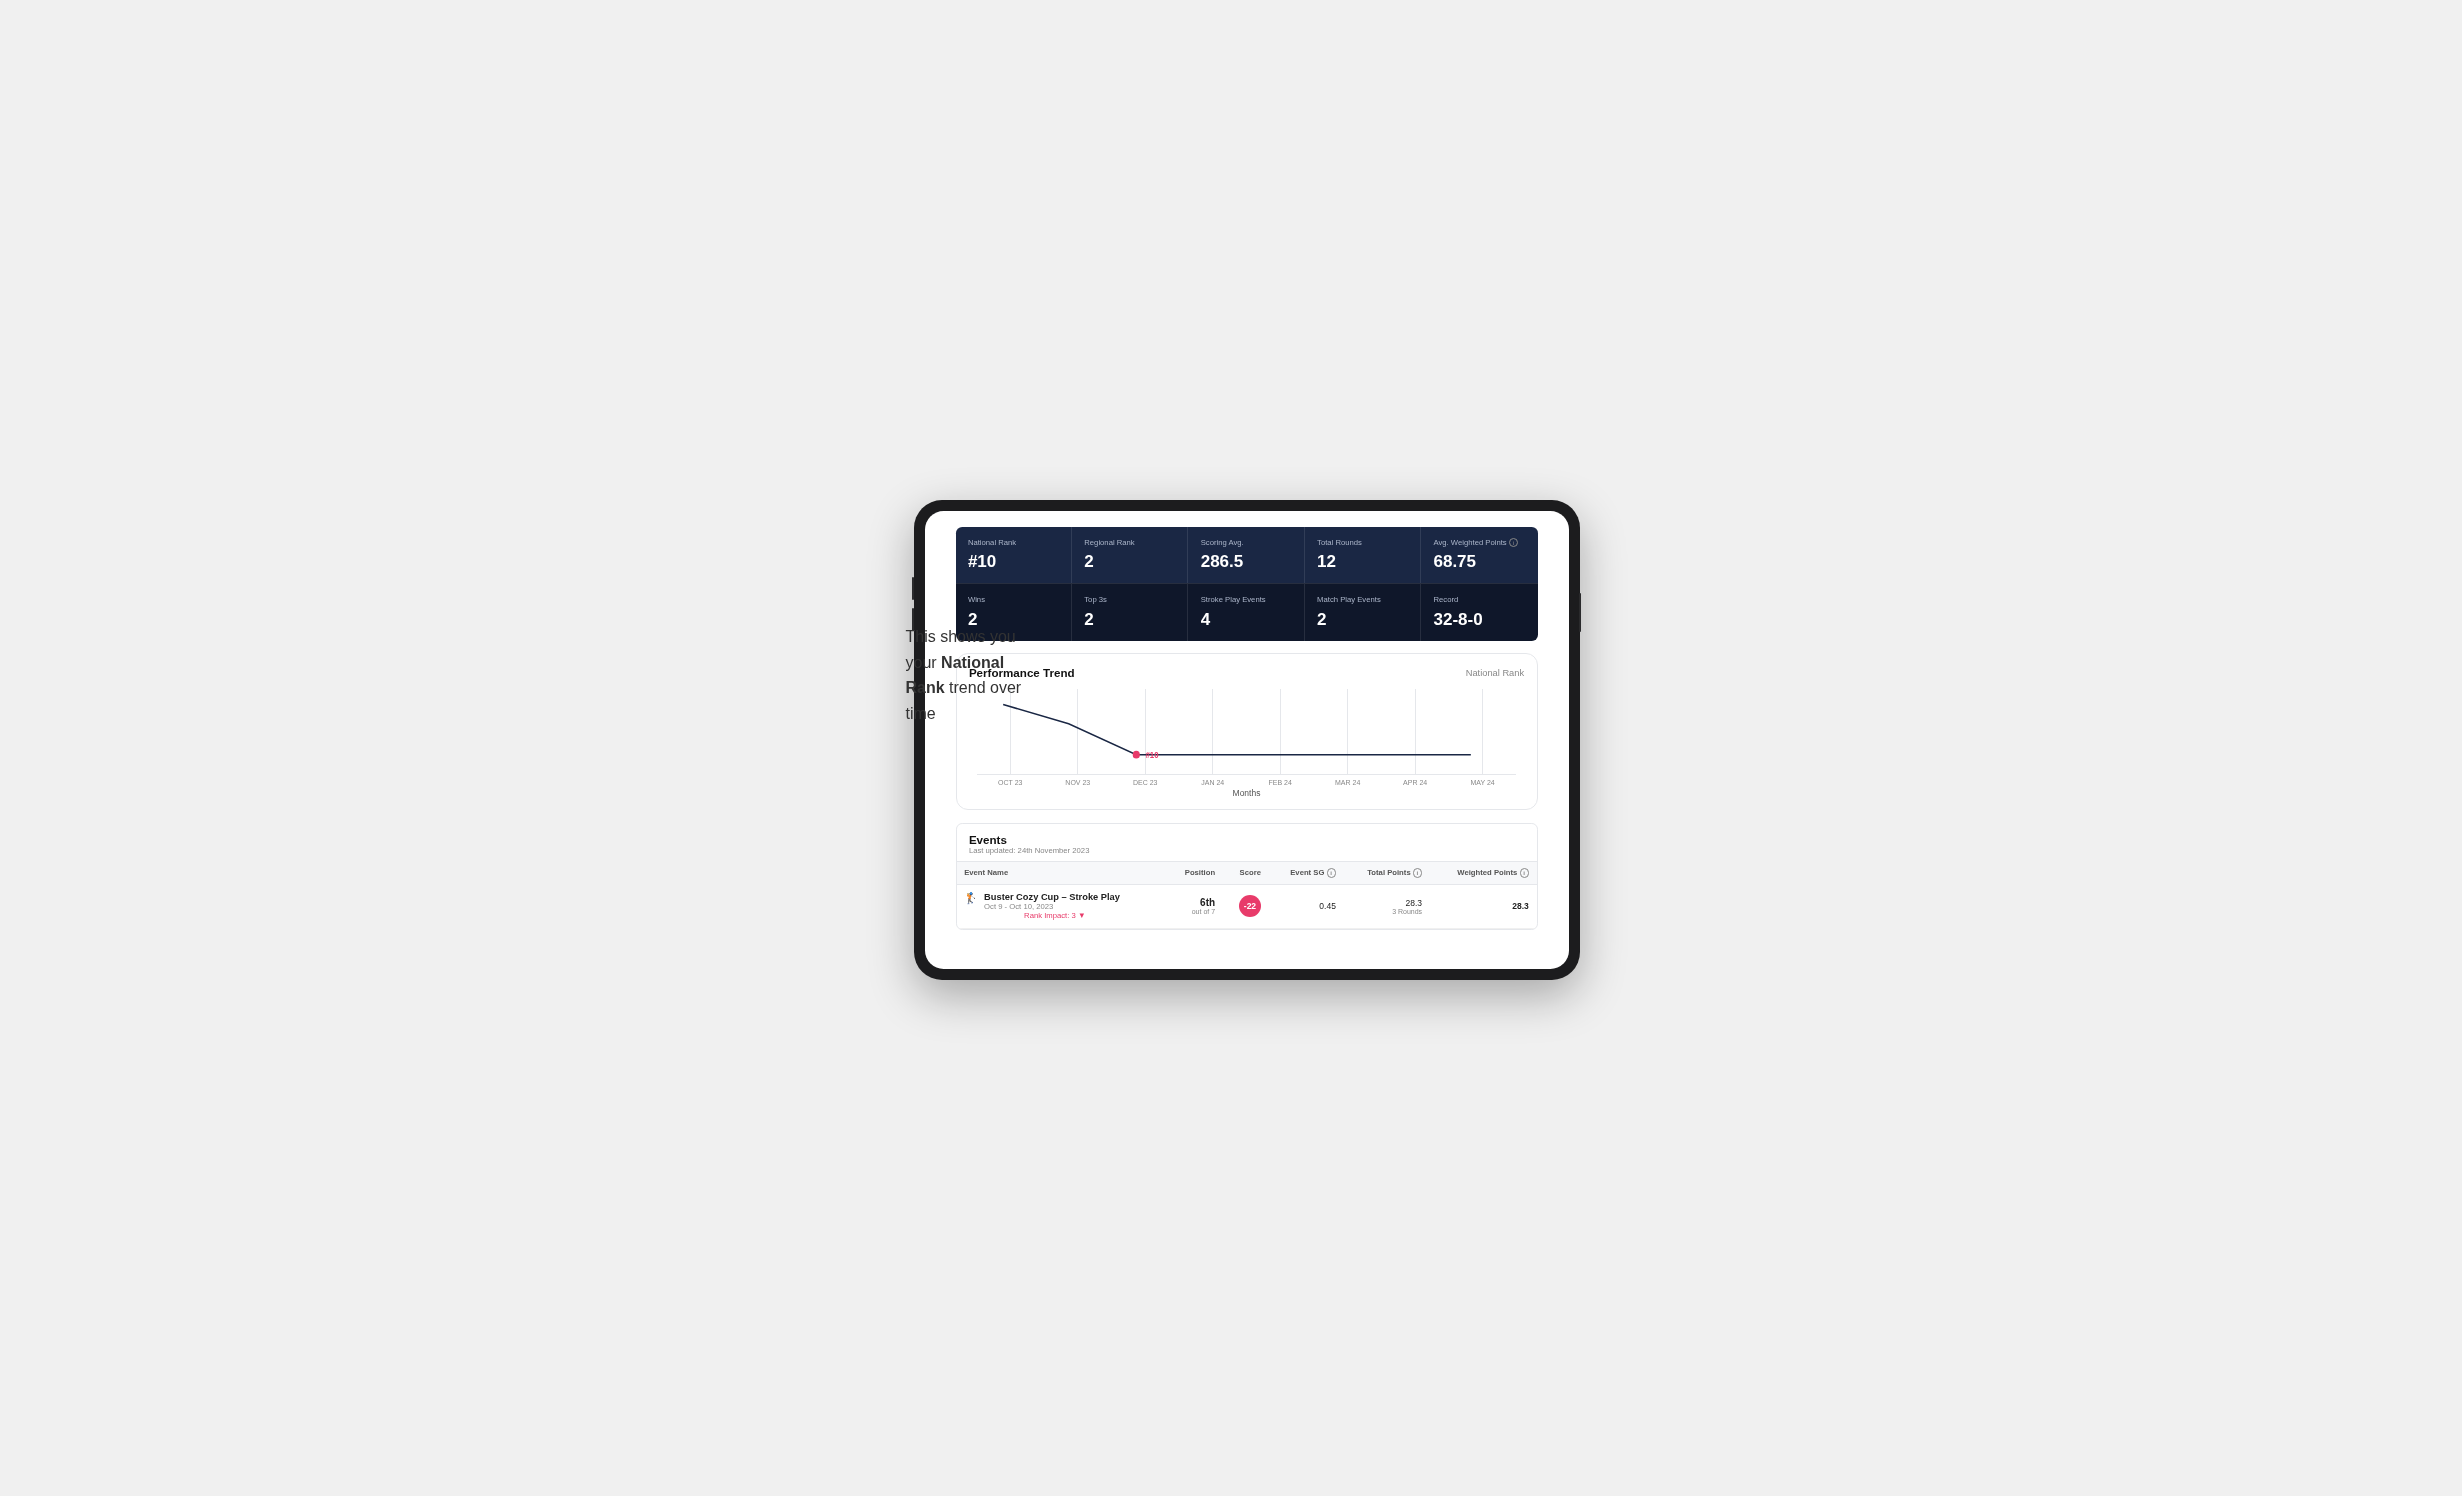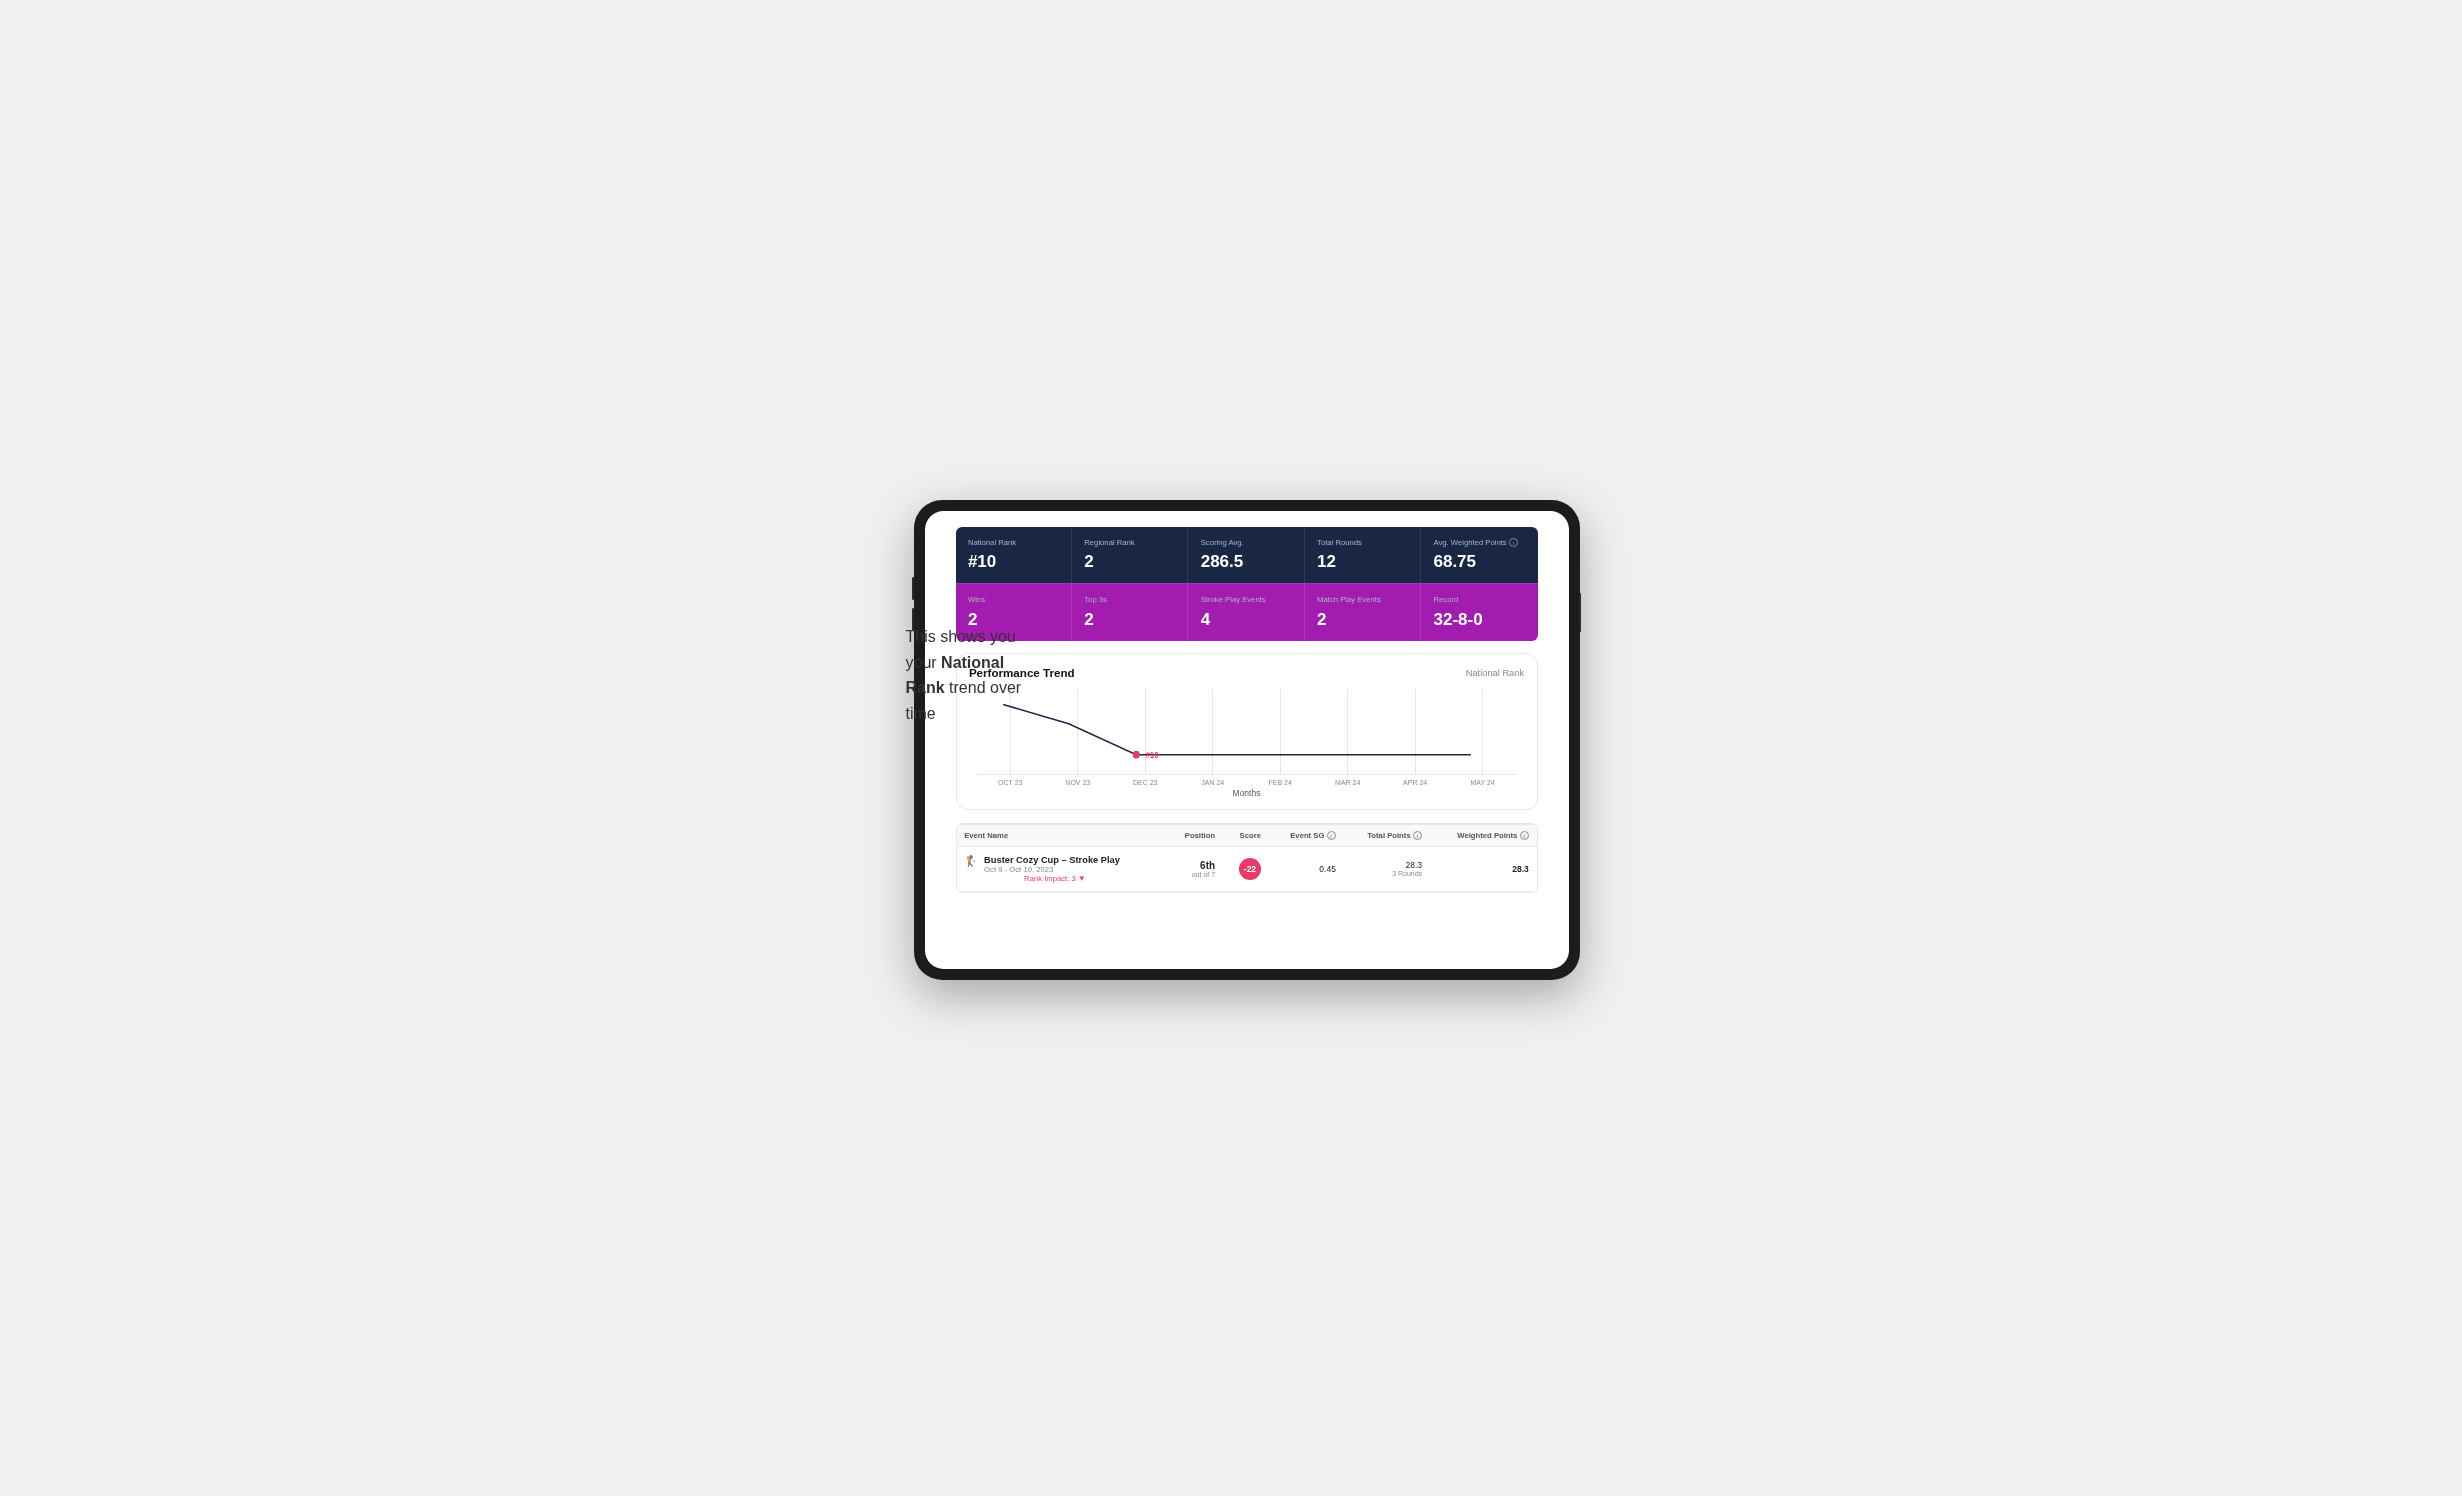--- a/index.html
+++ b/index.html
@@ -44,21 +44,21 @@
       color: #aab4c8;
       margin-bottom: 4.6px;
       line-height: 1.3;
     }
     .stat-value {
       font-size: 17px;
       font-weight: 700;
       color: #fff;
     }
     .stats-row2 {
-      background: #a21caf;
+      background: #0f172a;
       border-radius: 0 0 6.2px 6.2px;
       display: grid;
       grid-template-columns: repeat(5, 1fr);
       margin-top: 0;
       border-top: 0.8px solid rgba(255,255,255,0.1);
     }
     .stats-row1 {
       background: #1a2744;
       border-radius: 6.2px 6.2px 0 0;
       display: grid;
@@ -321,20 +321,24 @@
               <span style="font-size:7px;color:#888;text-align:center;width:39px;">MAR 24</span>
               <span style="font-size:7px;color:#888;text-align:center;width:39px;">APR 24</span>
               <span style="font-size:7px;color:#888;text-align:center;width:39px;">MAY 24</span>
             </div>
 
             <div style="text-align:center; font-size:8.5px; color:#555; margin-top:1.5px;">Months</div>
           </div>
         </div>
 
         <div class="events-section">
+          <div class="events-header">
+            <div class="events-title">Events</div>
+            <div class="events-updated">Last updated: 24th November 2023</div>
+          </div>
           <table class="events-table">
             <thead>
               <tr>
                 <th>Event Name</th>
                 <th class="right">Position</th>
                 <th class="right">Score</th>
                 <th class="right">Event SG <span class="info-icon">i</span></th>
                 <th class="right">Total Points <span class="info-icon">i</span></th>
                 <th class="right">Weighted Points <span class="info-icon">i</span></th>
               </tr>

